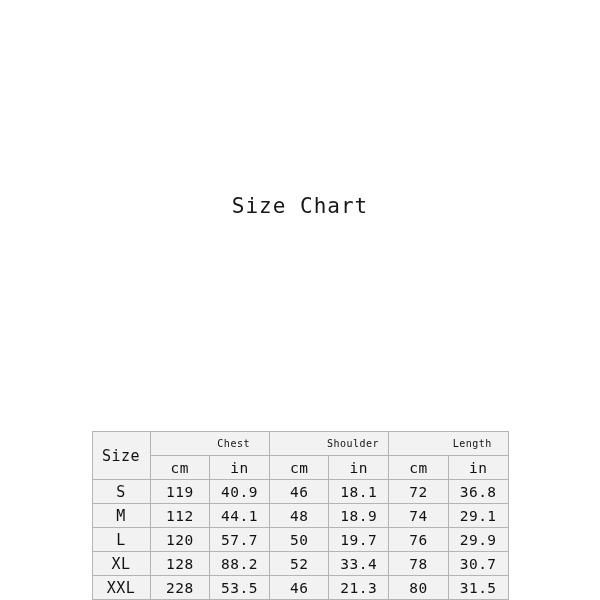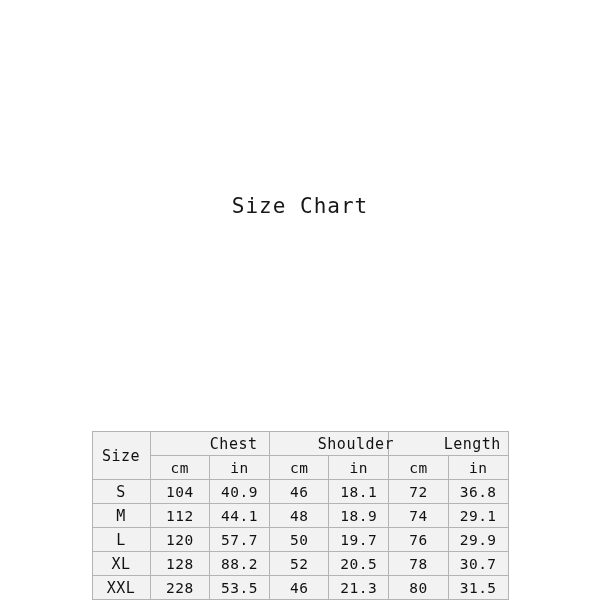--- a/index.html
+++ b/index.html
@@ -57,21 +57,21 @@
     padding: 0;
     height: 23px;
     font-size: 14.5px;
     letter-spacing: 0.5px;
   }
   table.size-chart th.size-head {
     width: 57px;
     font-size: 15px;
   }
   table.size-chart th.grp {
-    font-size: 15px;
+    font-size: 10px;
     padding-left: 48px;
   }
   table.size-chart td.sz {
     font-size: 15px;
   }
   td.c-cm, td.c-in, th.u-cm, th.u-in {
     width: 60px;
     margin-left: 47px;
   }
 </style>
@@ -95,21 +95,21 @@
           <th class="u-cm">cm</th>
           <th class="u-in">in</th>
           <th class="u-cm">cm</th>
           <th class="u-in">in</th>
           <th class="u-cm">cm</th>
           <th class="u-in">in</th>
         </tr>
 
         <tr>
           <td class="sz">S</td>
-          <td class="c-cm">104</td>
+          <td class="c-cm">119</td>
           <td class="c-in">40.9</td>
           <td class="c-cm">46</td>
           <td class="c-in">18.1</td>
           <td class="c-cm">72</td>
           <td class="c-in">36.8</td>
         </tr>
 
         <tr>
           <td class="sz">M</td>
           <td class="c-cm">112</td>
@@ -128,21 +128,21 @@
           <td class="c-in">19.7</td>
           <td class="c-cm">76</td>
           <td class="c-in">29.9</td>
         </tr>
 
         <tr>
           <td class="sz">XL</td>
           <td class="c-cm">128</td>
           <td class="c-in">88.2</td>
           <td class="c-cm">52</td>
-          <td class="c-in">20.5</td>
+          <td class="c-in">33.4</td>
           <td class="c-cm">78</td>
           <td class="c-in">30.7</td>
         </tr>
 
         <tr>
           <td class="sz">XXL</td>
           <td class="c-cm">228</td>
           <td class="c-in">53.5</td>
           <td class="c-cm">46</td>
           <td class="c-in">21.3</td>

